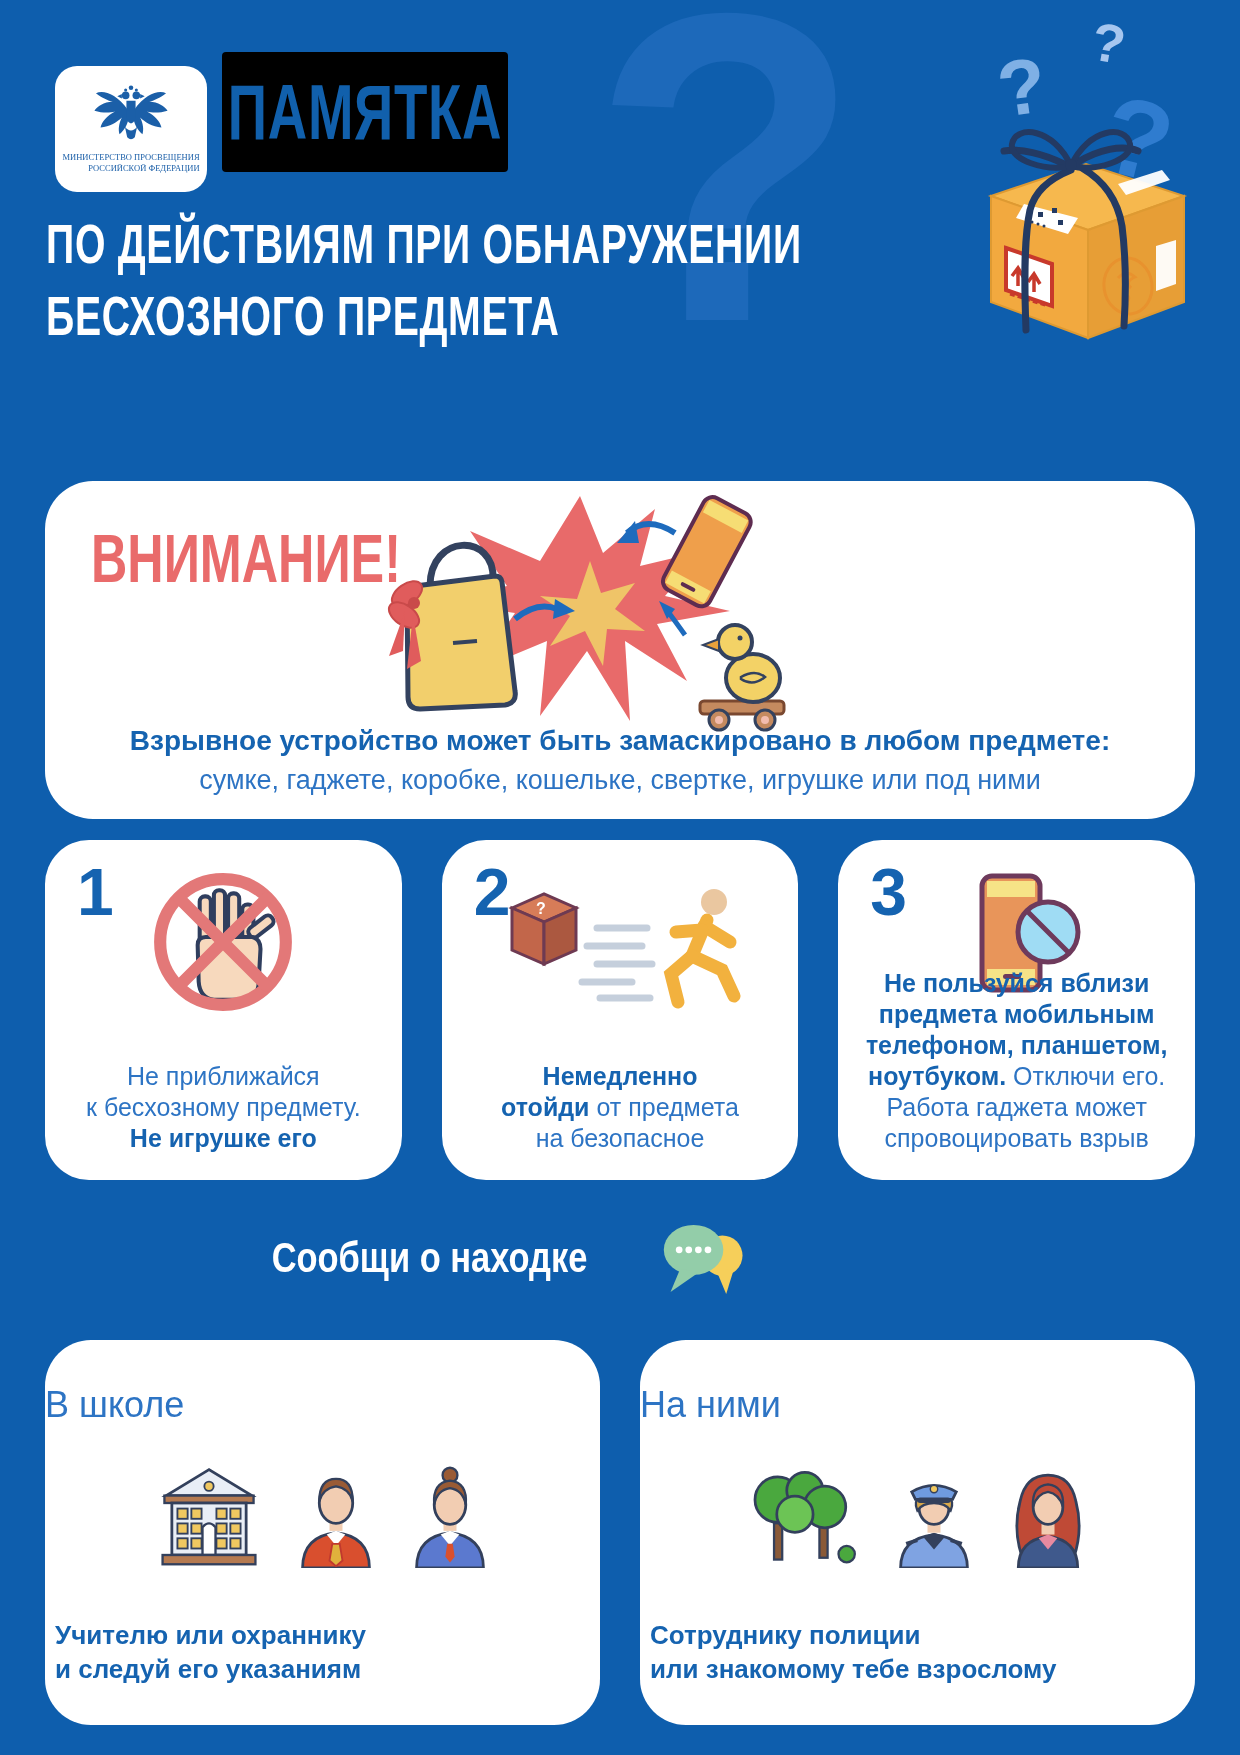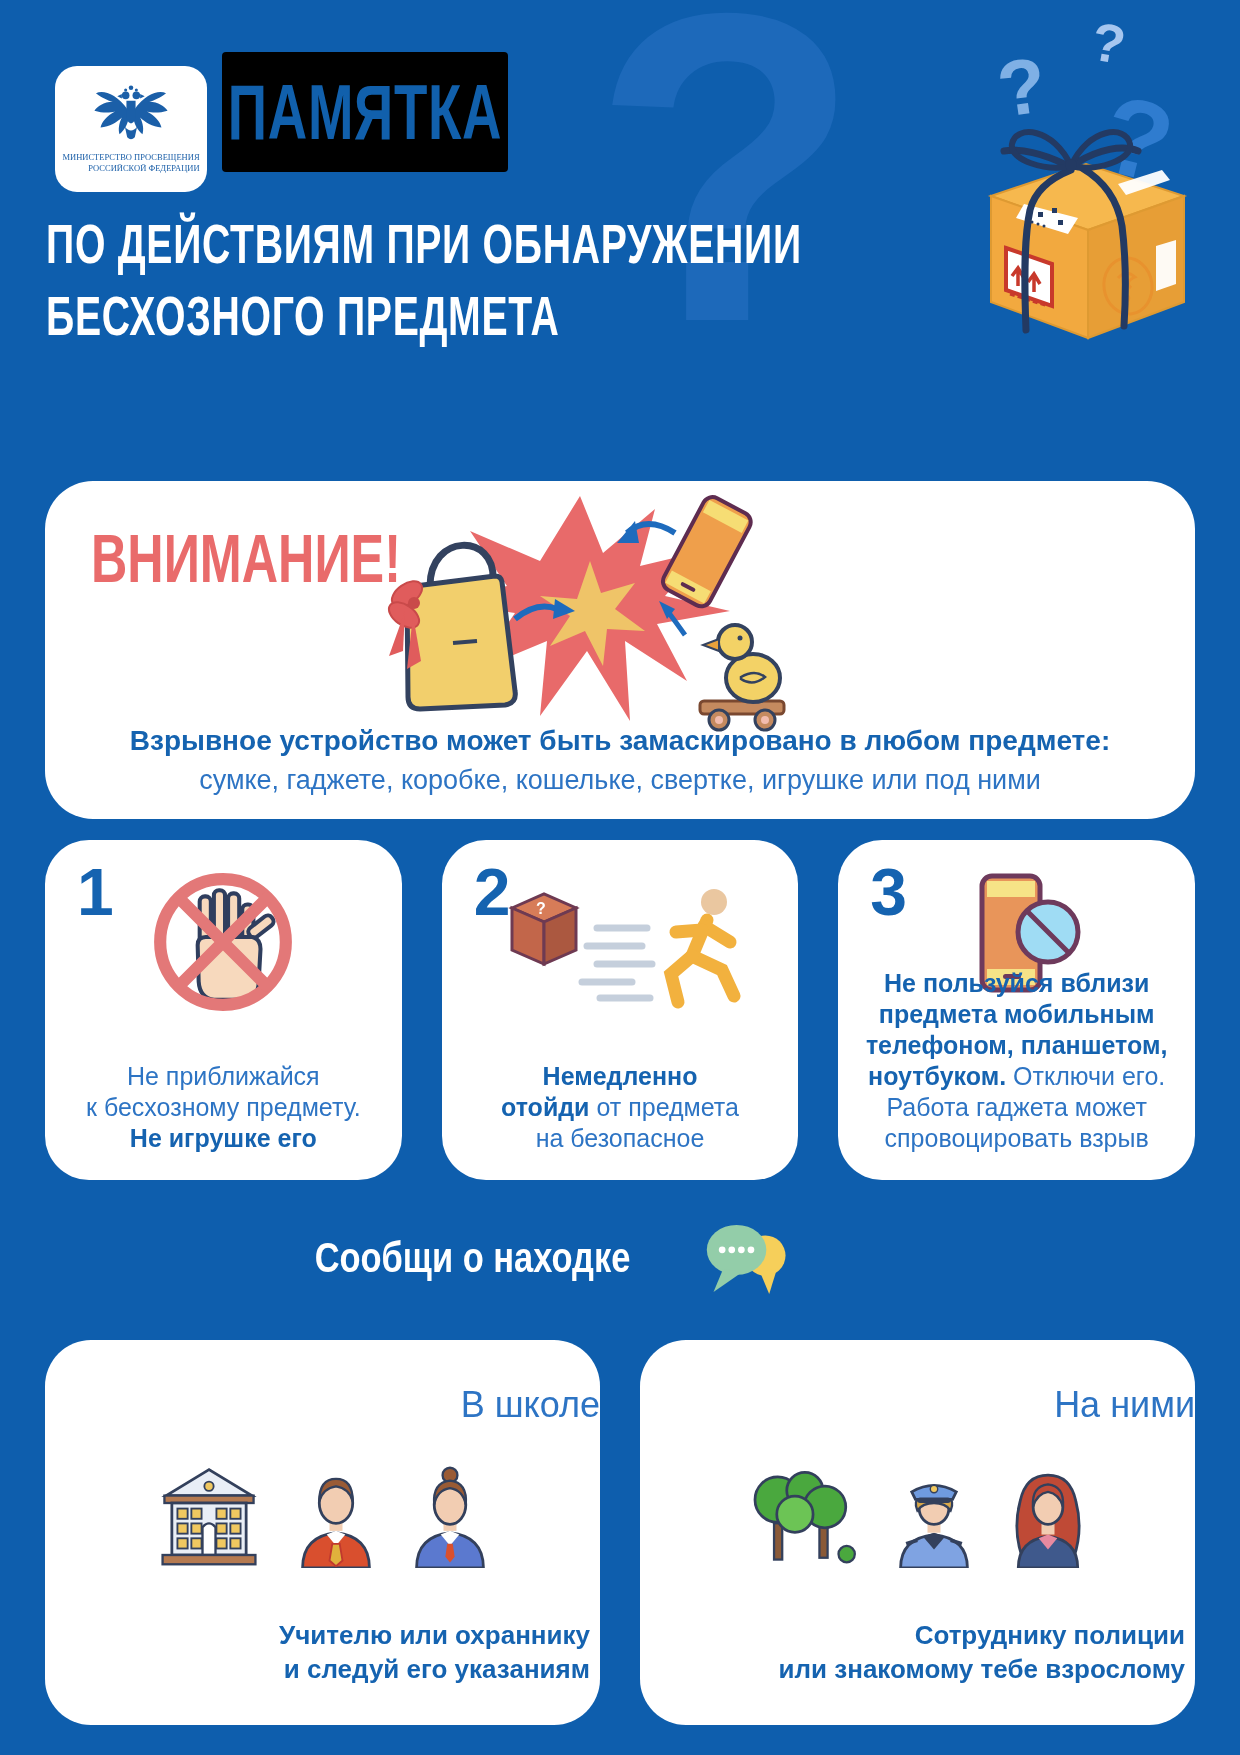--- a/index.html
+++ b/index.html
@@ -37,26 +37,26 @@
          display:grid;grid-template-columns:1fr 1fr 1fr;gap:40px;}
   .step-card{background:#fff;border-radius:44px;position:relative;}
   .step-number{position:absolute;left:32px;top:14px;font-size:66px;font-weight:bold;color:#1563B0;}
   .icon-c{position:absolute;left:0;right:0;top:26px;display:flex;justify-content:center;}
   .icon-c2{position:absolute;left:40px;top:28px;}
   .step-text{position:absolute;bottom:26px;left:12px;right:12px;text-align:center;
              font-size:25px;color:#2D74C4;line-height:1.24;}
   .step-text b{color:#1563B0;}
   
   .report{position:absolute;left:0;top:1208px;width:992px;height:100px;z-index:3;
-          display:flex;align-items:center;justify-content:center;gap:36px;padding-left:43px;}
+          display:flex;align-items:center;justify-content:center;gap:36px;}
   .report .t{font-size:42px;font-weight:bold;color:#FFF;transform:scaleX(.82);white-space:nowrap;}
   
   .locations{position:absolute;left:45px;top:1340px;width:1150px;height:385px;z-index:3;
              display:grid;grid-template-columns:1fr 1fr;gap:40px;}
-  .loc-card{background:#fff;border-radius:46px;position:relative;text-align:right;}
+  .loc-card{background:#fff;border-radius:46px;position:relative;text-align:left;}
   .loc-title{margin:44px 0 0 0;font-size:36px;color:#2D74C4;font-weight:400;}
   .loc-icons{margin-top:30px;display:flex;justify-content:center;align-items:flex-end;gap:28px;height:112px;}
   .loc-text{position:absolute;bottom:38px;left:10px;right:10px;font-size:26px;font-weight:bold;
             color:#1563B0;line-height:1.3;}
 </style>
 </head>
 <body>
 
 <div class="poster">
 

